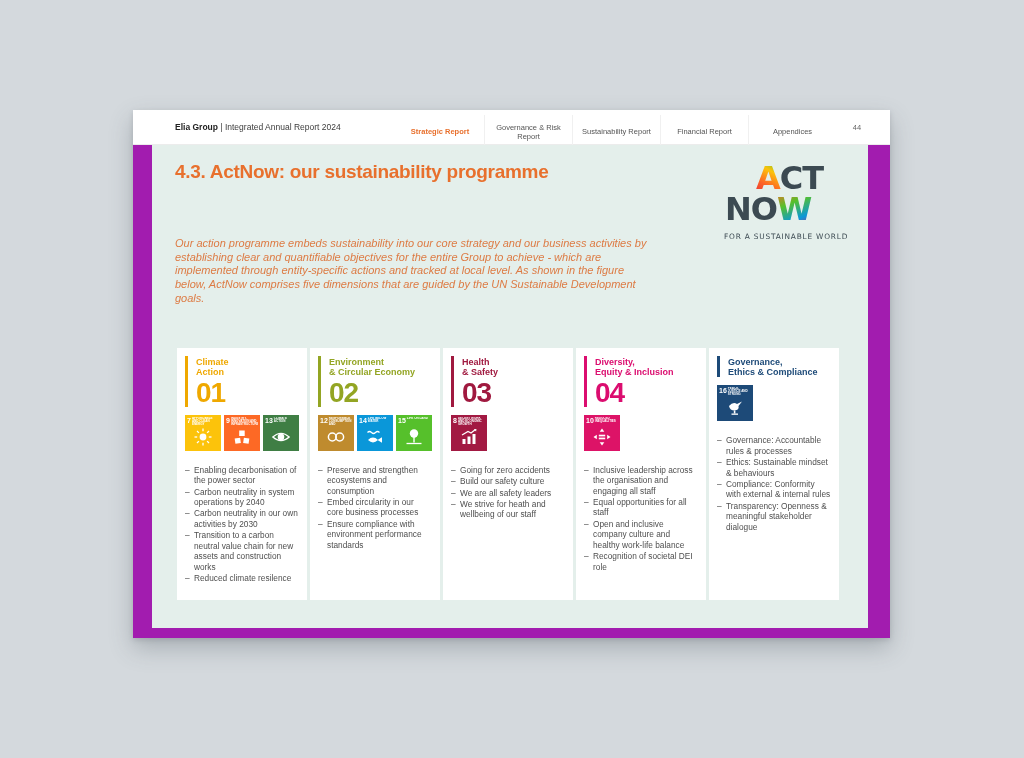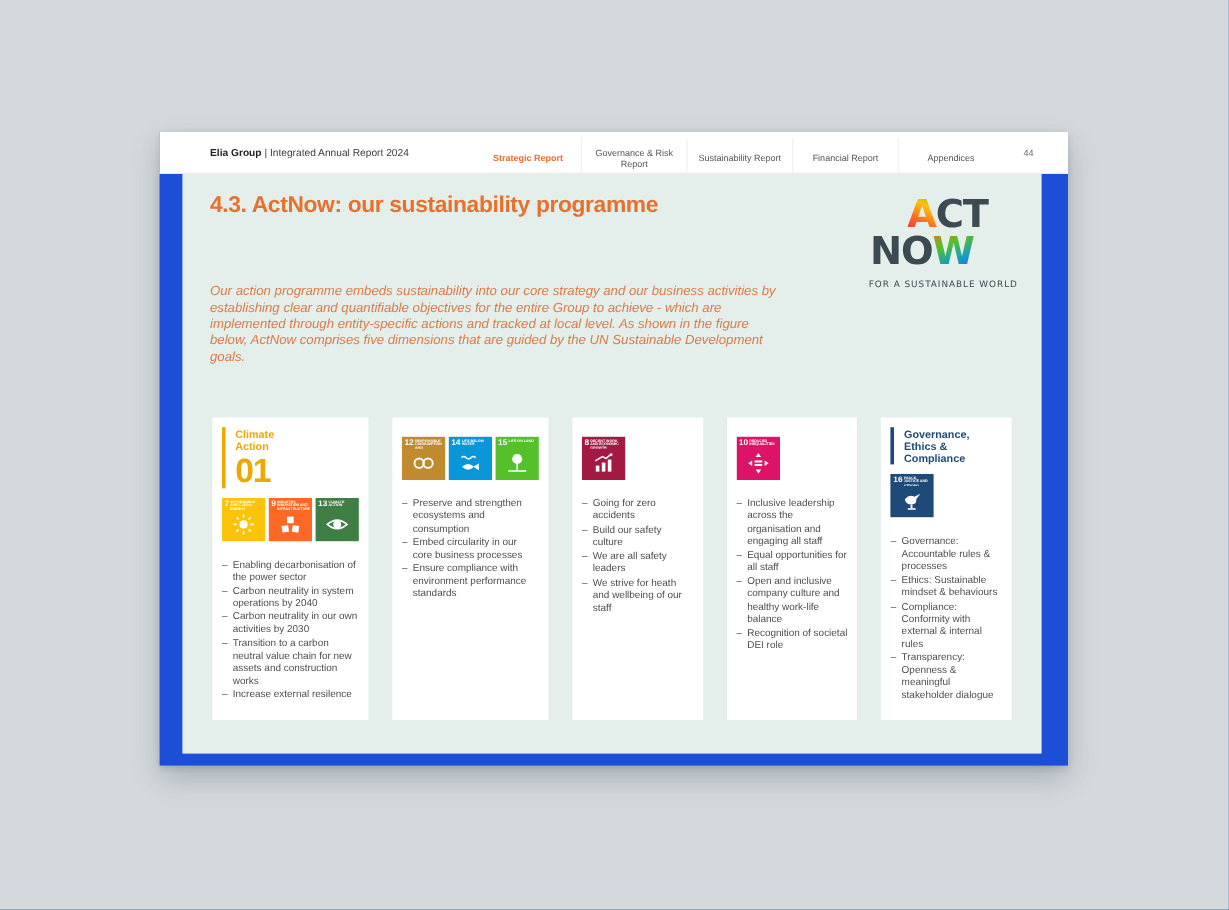--- a/index.html
+++ b/index.html
@@ -5,21 +5,21 @@
   * { margin:0; padding:0; box-sizing:border-box; }
   html,body { width:1024px; height:758px; }
   body {
     background:#d4d9dd;
     font-family:"Liberation Sans", sans-serif;
     position:relative; overflow:hidden;
   }
   
   .sheet {
     position:absolute; left:133px; top:110px; width:757px; height:528px;
-    background:#1d4ed8; box-shadow:0 10px 22px rgba(70,80,90,.30), 0 2px 5px rgba(70,80,90,.18);
+    background:#a21caf; box-shadow:0 10px 22px rgba(70,80,90,.30), 0 2px 5px rgba(70,80,90,.18);
   }
   
   .hdr {
     position:absolute; left:0; top:0; width:100%; height:35px;
     display:flex; align-items:center; padding:0 12px 0 42px;
     border-bottom:1px solid #ececec; background:#fff;
   }
   .brand { font-size:8.5px; color:#3c3c3c; white-space:nowrap; }
   .brand b { font-weight:700; color:#222; }
   .hdr-spacer { flex:1; }
@@ -43,21 +43,21 @@
     color:#e8702d;
   }
   .intro {
     position:absolute; left:23px; top:92px; width:478px;
     font-size:11px; line-height:1.24; font-style:italic; color:#dd7b44;
   }
   .logo { position:absolute; right:18px; top:14px; width:130px; height:88px; }
   
   .cards {
     position:absolute; left:25px; top:203px; width:666px; height:252px;
-    display:flex; gap:20px;
+    display:flex; gap:3px;
   }
   .card { width:130px; height:252px; background:#fff; padding:8px 8px 8px 8px; }
   .card-head { display:flex; }
   .bar { width:3px; align-self:stretch; margin-right:8px; }
   .head-text { flex:1; }
   .card-title { font-size:9px; line-height:1.12; font-weight:700; margin-top:1px; }
   .card-number { font-size:28px; line-height:.98; font-weight:700; letter-spacing:-1px; margin-top:2px; }
   .c1 { color:#efa800; } .c1bg { background:#efa800; }
   .c2 { color:#93a523; } .c2bg { background:#93a523; }
   .c3 { color:#a0193f; } .c3bg { background:#a0193f; }
@@ -188,25 +188,32 @@
               <path d="M1.8 10 Q10 2.8 18.2 10 Q10 17.2 1.8 10 Z" fill="none" stroke="#fff" stroke-width="1.3"></path>
               <circle cx="10" cy="10" r="3.3" fill="#fff"></circle>
             </svg>
           </div>
         </div>
         <ul class="bullets">
             <li>Enabling decarbonisation of the power sector</li>
             <li>Carbon neutrality in system operations by 2040</li>
             <li>Carbon neutrality in our own activities by 2030</li>
             <li>Transition to a carbon neutral value chain for new assets and construction works</li>
-            <li>Increase external resilence</li>
-          </ul>
-      </section>
-
-      <section class="card">
+            <li>Reduced climate resilence</li>
+          </ul>
+      </section>
+
+      <section class="card">
+        <div class="card-head">
+          <span class="bar c2bg"></span>
+          <div class="head-text">
+            <div class="card-title c2"><span>Environment</span><br><span>&amp; Circular Economy</span></div>
+            <div class="card-number c2">02</div>
+          </div>
+        </div>
         <div class="sdg-row">
           <div class="sdg s12">
             <div class="sdg-top">
                 <span class="sdg-num">12</span>
                 <span class="sdg-label">Responsible consumption and production</span>
               </div>
             <svg class="sdg-glyph" viewBox="0 0 20 20">
               <circle cx="6.3" cy="10" r="3.9" fill="none" stroke="#fff" stroke-width="1.5"></circle>
               <circle cx="13.7" cy="10" r="3.9" fill="none" stroke="#fff" stroke-width="1.5"></circle>
             </svg>
@@ -235,20 +242,27 @@
           </div>
         </div>
         <ul class="bullets">
             <li>Preserve and strengthen ecosystems and consumption</li>
             <li>Embed circularity in our core business processes</li>
             <li>Ensure compliance with environment performance standards</li>
           </ul>
       </section>
 
       <section class="card">
+        <div class="card-head">
+          <span class="bar c3bg"></span>
+          <div class="head-text">
+            <div class="card-title c3"><span>Health</span><br><span>&amp; Safety</span></div>
+            <div class="card-number c3">03</div>
+          </div>
+        </div>
         <div class="sdg-row">
           <div class="sdg s8">
             <div class="sdg-top">
                 <span class="sdg-num">8</span>
                 <span class="sdg-label">Decent work and economic growth</span>
               </div>
             <svg class="sdg-glyph" viewBox="0 0 20 20">
               <rect x="3.5" y="12" width="3" height="5" fill="#fff"></rect>
               <rect x="8.5" y="9.5" width="3" height="7.5" fill="#fff"></rect>
               <rect x="13.5" y="7" width="3" height="10" fill="#fff"></rect>
@@ -259,20 +273,27 @@
         </div>
         <ul class="bullets">
             <li>Going for zero accidents</li>
             <li>Build our safety culture</li>
             <li>We are all safety leaders</li>
             <li>We strive for heath and wellbeing of our staff</li>
           </ul>
       </section>
 
       <section class="card">
+        <div class="card-head">
+          <span class="bar c4bg"></span>
+          <div class="head-text">
+            <div class="card-title c4"><span>Diversity,</span><br><span>Equity &amp; Inclusion</span></div>
+            <div class="card-number c4">04</div>
+          </div>
+        </div>
         <div class="sdg-row">
           <div class="sdg s10">
             <div class="sdg-top">
                 <span class="sdg-num">10</span>
                 <span class="sdg-label">Reduced inequalities</span>
               </div>
             <svg class="sdg-glyph" viewBox="0 0 20 20">
               <path d="M10 1.5 L12.3 4.8 L7.7 4.8 Z" fill="#fff"></path>
               <path d="M10 18.5 L12.3 15.2 L7.7 15.2 Z" fill="#fff"></path>
               <path d="M1.5 10 L4.8 7.7 L4.8 12.3 Z" fill="#fff"></path>

